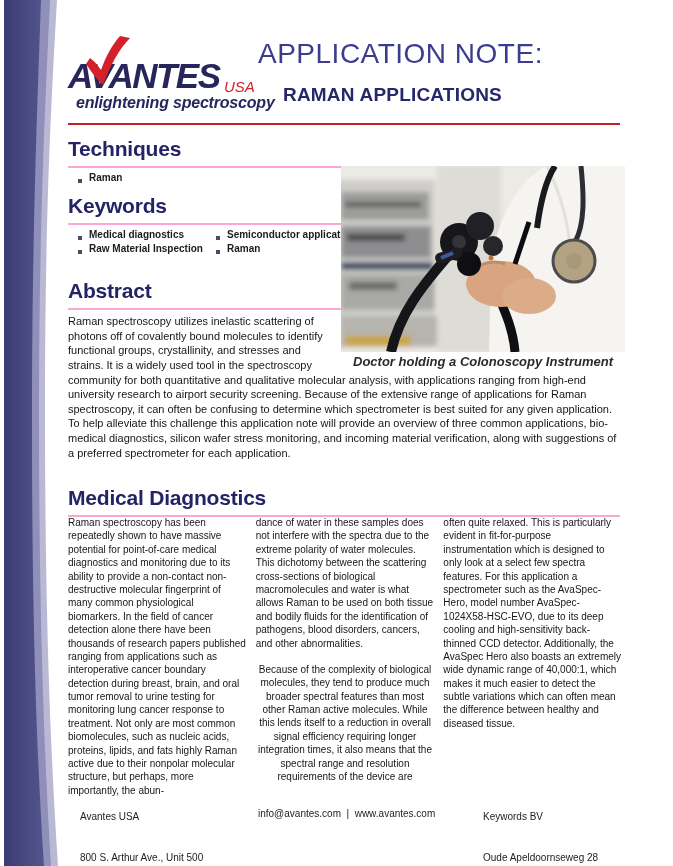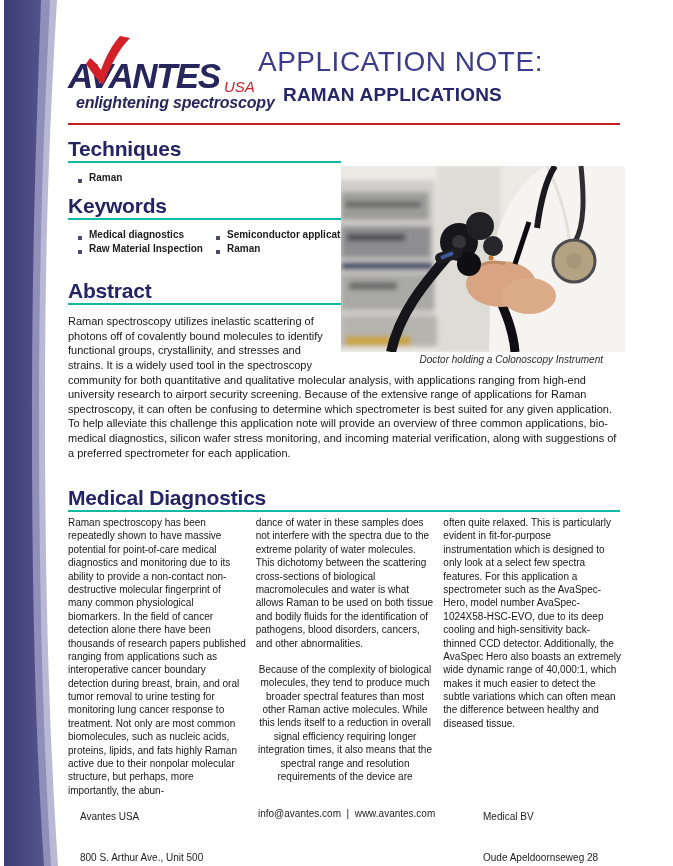--- a/index.html
+++ b/index.html
@@ -25,58 +25,58 @@
   }
   .logo-check { position:absolute; left:16px; top:-2px; }
   .logo-tagline {
     position:absolute; left:8px; top:56px; width:220px;
     font-size:16px; font-weight:bold; font-style:italic; color:#26265c;
     letter-spacing:-0.2px;
   }
 
   
   .hd-title {
-    position:absolute; left:258px; top:46px;
+    position:absolute; left:258px; top:38px;
     font-size:28px; color:#3c3c8e; letter-spacing:0.5px;
   }
   .hd-subtitle {
     position:absolute; left:259px; top:84px;
     font-size:19px; font-weight:bold; color:#27276b; letter-spacing:0.2px;margin-left:24px;
   }
   .red-rule {
     position:absolute; left:68px; top:123px; width:552px; height:2px;
     background:#c32026;
   }
 
   
   .sec-head {
     position:absolute; left:68px;
     font-size:21px; font-weight:bold; color:#232366; letter-spacing:-0.2px;
-    border-bottom:2px solid #14b8a6;
+    padding-bottom:5px; border-bottom:2px solid #f9a8d4;
   }
   .w-narrow { width:273px; }
   .w-wide   { width:552px; }
 
   
   .blist { position:absolute; font-size:10px; font-weight:bold; color:#1c1c1c; }
   .bitem { display:flex; align-items:flex-end; margin-bottom:3px; }
   .bsq { width:4px; height:4px; background:#4a4a6a; margin-right:7px; flex:0 0 auto; }
 
   
   .abstract-text {
     position:absolute; left:68px; top:314px; width:552px;
     font-size:11px; line-height:1.33; color:#161616; text-align:left;
   }
   .abs-spacer { float:right; width:284px; height:58px; }
 
   
   .figure { position:absolute; left:341px; top:166px; width:284px; height:186px; }
   .fig-caption {
-    position:absolute; left:321px; top:354px; width:282px;
-    text-align:right; font-size:10px; font-style:italic; color:#2a2a2a;
+    position:absolute; left:331px; top:354px; width:282px;
+    text-align:right; font-size:13px; font-style:italic; color:#2a2a2a;font-weight:bold;
   }
 
   
   .cols { position:absolute; left:68px; top:516px; width:554px; display:flex; gap:9px; }
   .col { width:179px; font-size:10px; line-height:1.34; color:#161616; }
   .col p + p { margin-top:13px;text-align:center; }
 
   
   .footer-block { position:absolute; font-size:10px; line-height:1.38; color:#1c1c1c; white-space:pre-wrap; }
   .f-usa   { left:80px;  top:782px; }
@@ -215,20 +215,20 @@
   </div>
 
   <div class="footer-block f-usa">
     <div>Avantes USA</div>
     <div>800 S. Arthur Ave., Unit 500</div>
     
     
   </div>
   <div class="footer-block f-mid">info@avantes.com  |  www.avantes.com</div>
   <div class="footer-block f-bv">
-    <div>Medical BV</div>
+    <div>Keywords BV</div>
     <div>Oude Apeldoornseweg 28</div>
     
     
     
   </div>
 
 </div>
 
 </body></html>

